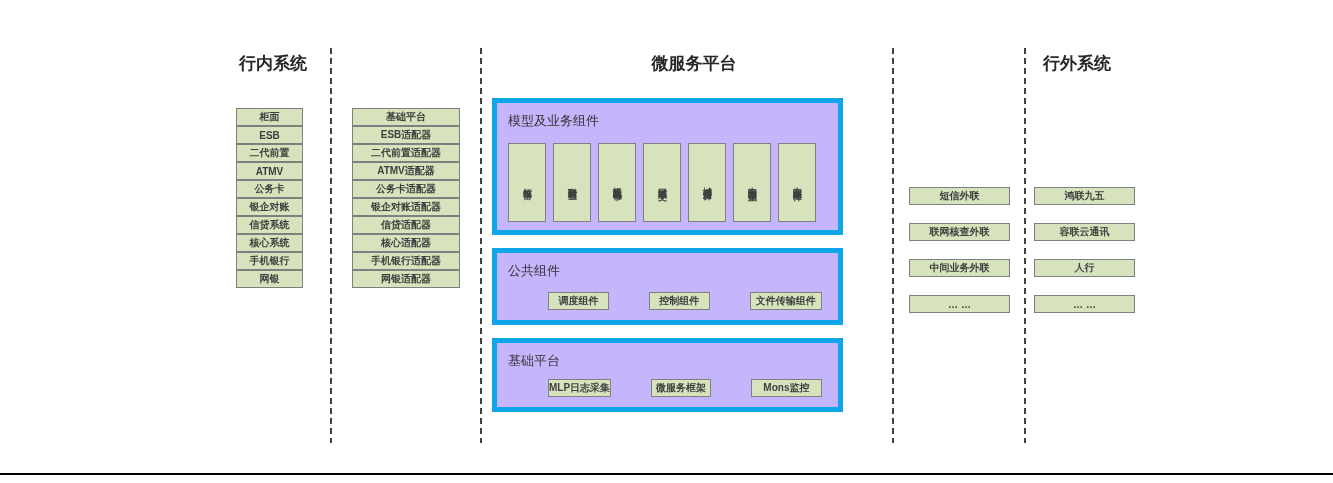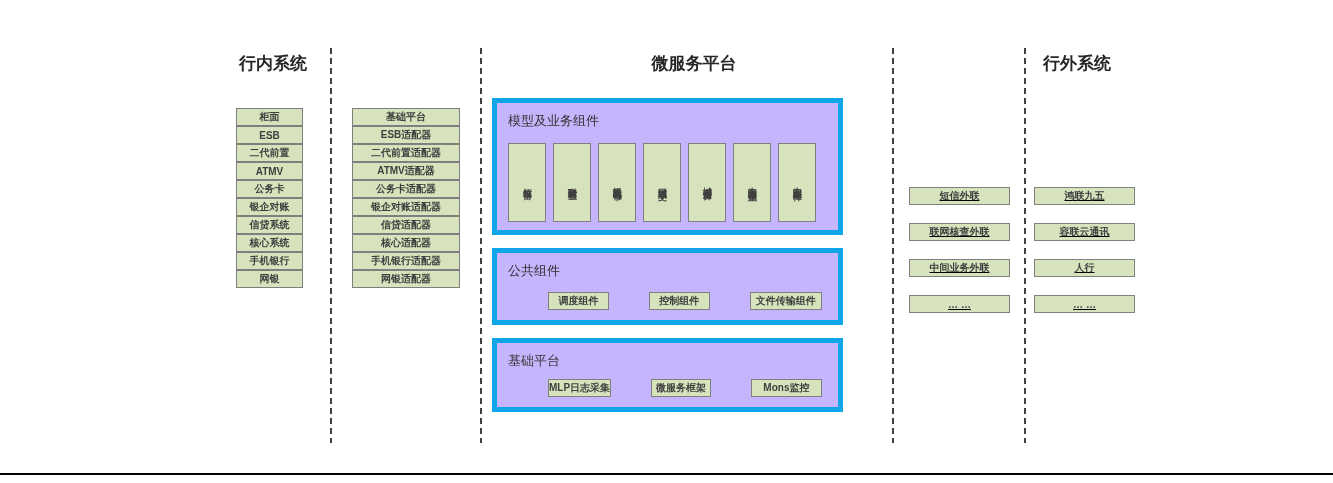--- a/index.html
+++ b/index.html
@@ -11,21 +11,21 @@
   .col-title {
     position:absolute; top:53px; height:22px; line-height:22px;
     text-align:center; font-size:17px; font-weight:bold; color:#262626;
   }
   .divider {
     position:absolute; top:48px; height:395px; width:2px;
     background:repeating-linear-gradient(to bottom, #3f3f3f 0 6px, transparent 6px 10px);
   }
   .vstack { position:absolute; display:flex; flex-direction:column; }
   .gap12 { }
-  .gap18 { gap:18px;text-decoration:underline; }
+  .gap18 { gap:18px; }
   .box {
     height:18px; width:100%; background:#d6e3bc; border:1px solid #7f7f7f;
     display:flex; align-items:center; justify-content:center;
     font-size:10px; font-weight:bold; color:#3f3f3f; white-space:nowrap;
   }
   .panel {
     position:absolute; left:492px; width:351px;
     background:#c4b5fd; border:5px solid #0ea5e9;
   }
   .panel-label {

